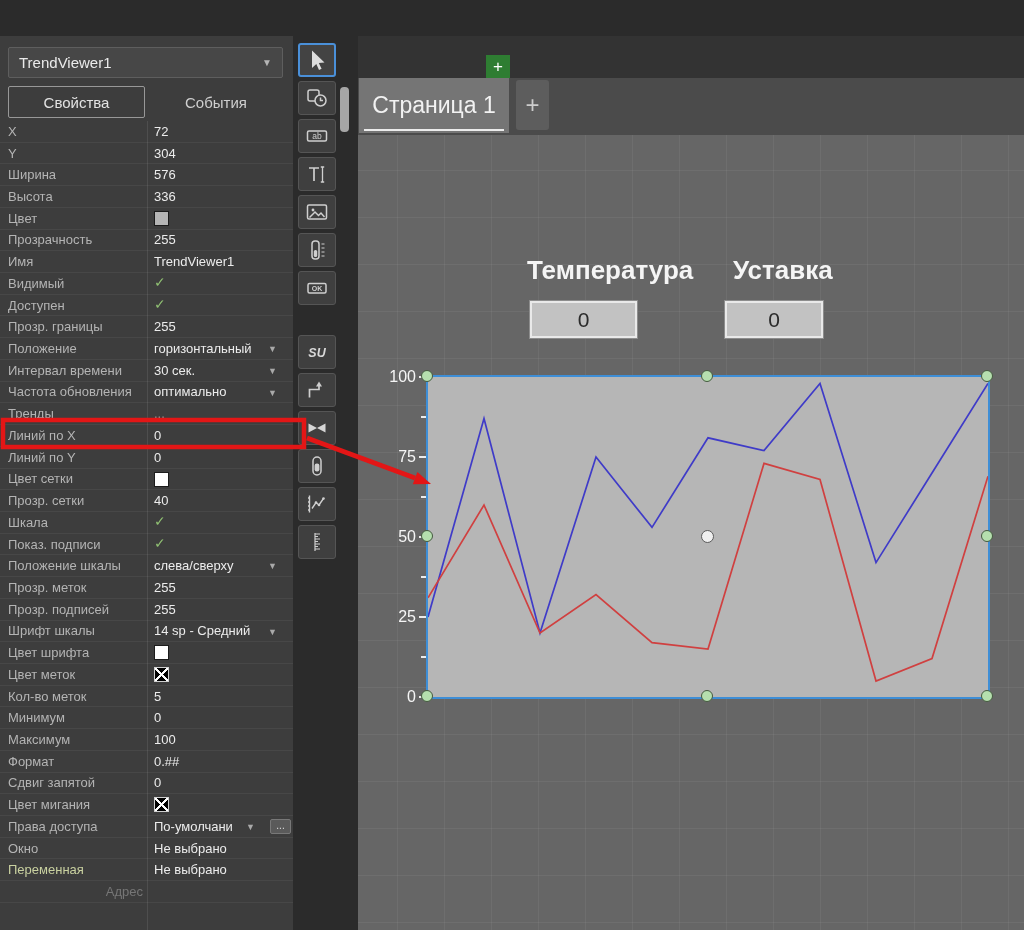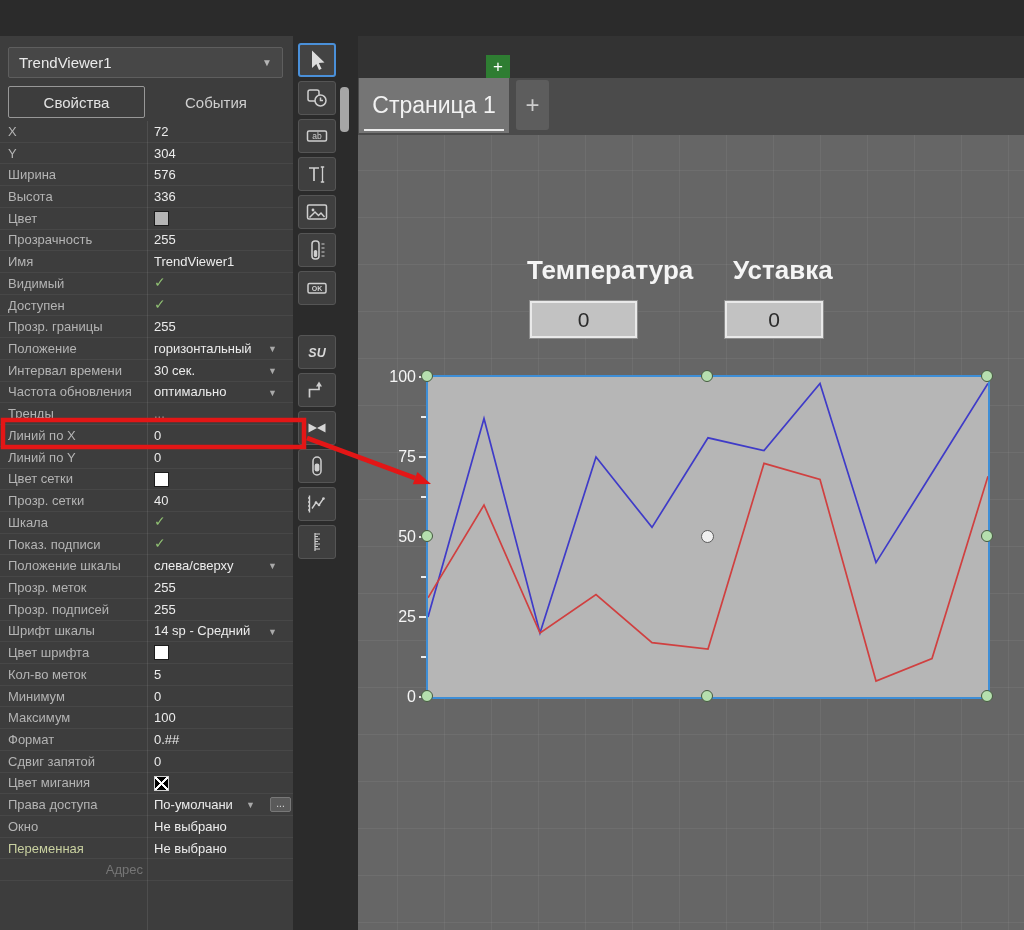--- a/index.html
+++ b/index.html
@@ -220,20 +220,24 @@
         <div class="prop-row">
           <span class="prop-label">Шрифт шкалы</span>
           <span class="prop-value">14 sp - Средний</span>
           <span class="prop-caret">▼</span>
         </div>
         <div class="prop-row">
           <span class="prop-label">Цвет шрифта</span>
           <div class="swatch white" style="background: rgb(255, 255, 255);"></div>
         </div>
         <div class="prop-row">
+          <span class="prop-label">Цвет меток</span>
+          <div class="swatch crossed"></div>
+        </div>
+        <div class="prop-row">
           <span class="prop-label">Кол-во меток</span>
           <span class="prop-value">5</span>
         </div>
         <div class="prop-row">
           <span class="prop-label">Минимум</span>
           <span class="prop-value">0</span>
         </div>
         <div class="prop-row">
           <span class="prop-label">Максимум</span>
           <span class="prop-value">100</span>

